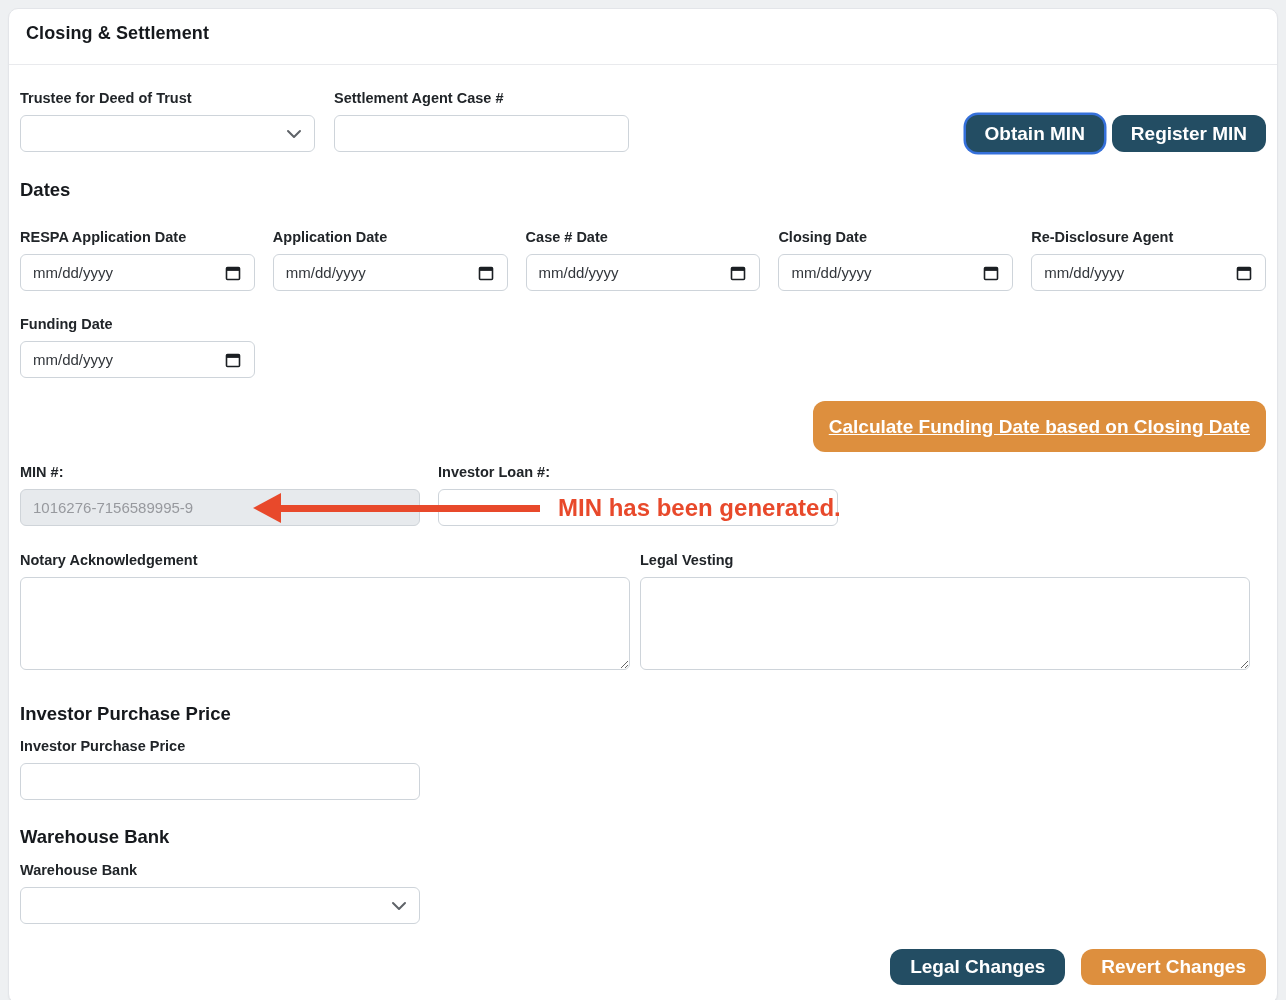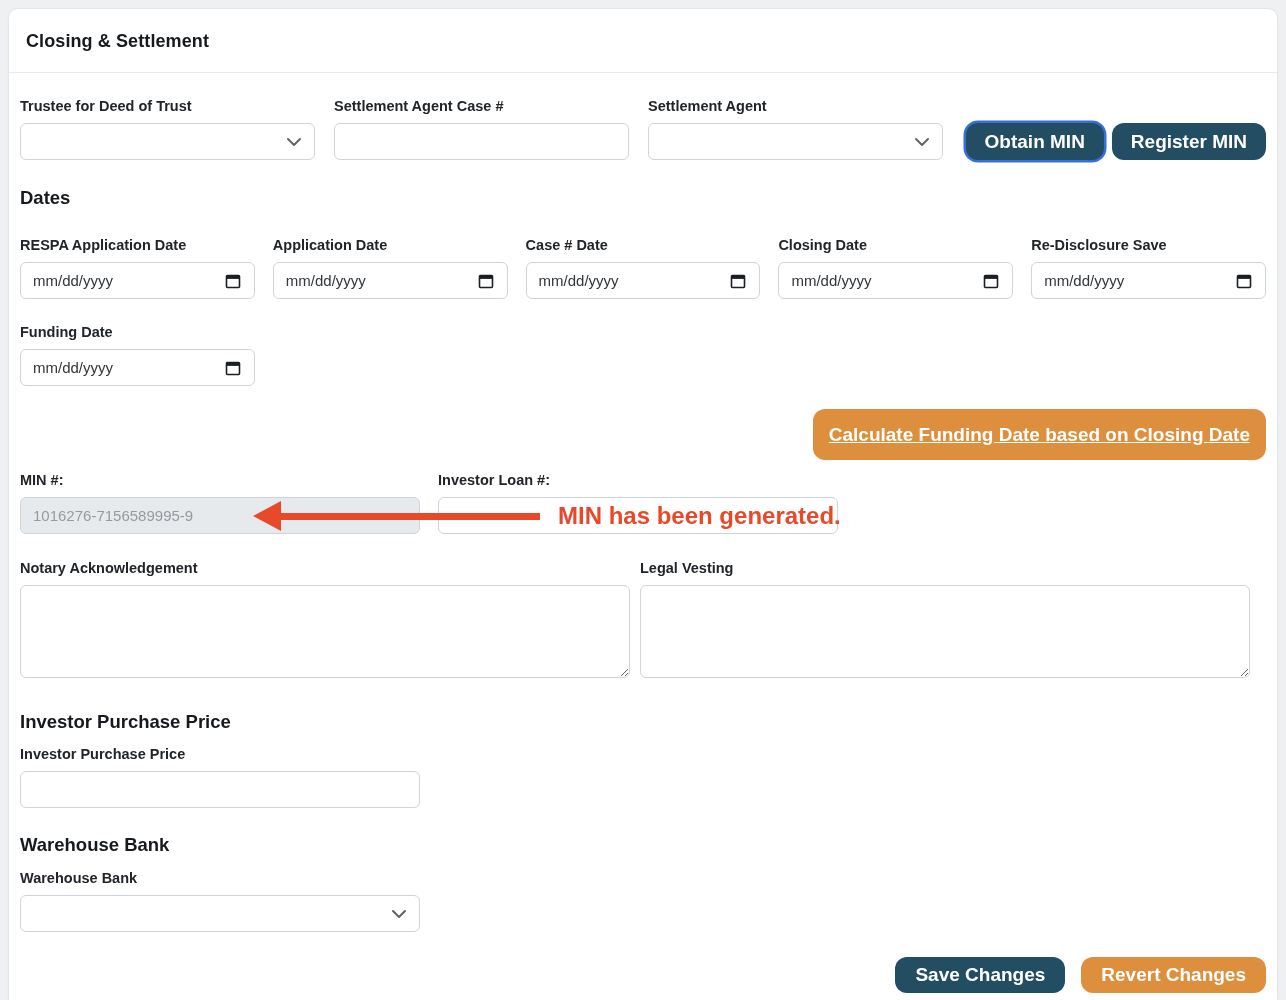--- a/index.html
+++ b/index.html
@@ -12,21 +12,21 @@
   .page { width: 1286px; min-height: 1000px; }
   .card {
     width: 1270px;
     margin: 8px auto;
     background: #ffffff;
     border: 1px solid #e3e5e9;
     border-radius: 10px;
     box-shadow: 0 1px 2px rgba(0,0,0,.04);
     overflow: hidden;
   }
-  .card-header { padding: 22px 17px 20px; border-bottom: 1px solid #e9eaed; }
+  .card-header { padding: 14px 17px 20px; border-bottom: 1px solid #e9eaed; }
   .card-title { font-size: 18px; font-weight: 700; color: #16191d; letter-spacing: .1px; }
   .card-body { padding: 25px 11px 18px; }
 
   .field-label {
     display: block;
     font-size: 14.5px;
     font-weight: 700;
     color: #212529;
     margin-bottom: 8px;
     line-height: 17px;
@@ -148,29 +148,20 @@
             <select class="control"><option value=""></option></select>
             <svg class="chev" viewBox="0 0 16 12" fill="none">
                 <path d="M2 3l6 6 6-6" stroke="#5f6368" stroke-width="2" stroke-linecap="round" stroke-linejoin="round"></path>
               </svg>
           </div>
         </div>
         <div class="fg">
           <label class="field-label">Settlement Agent Case #</label>
           <input class="control" type="text" value="" style="">
         </div>
-        <div class="fg">
-          <label class="field-label">Settlement Agent</label>
-          <div class="select-wrap">
-            <select class="control"><option value=""></option></select>
-            <svg class="chev" viewBox="0 0 16 12" fill="none">
-                <path d="M2 3l6 6 6-6" stroke="#5f6368" stroke-width="2" stroke-linecap="round" stroke-linejoin="round"></path>
-              </svg>
-          </div>
-        </div>
         <div class="top-buttons">
           <button class="btn btn-navy focus-ring">Obtain MIN</button>
           <button class="btn btn-navy">Register MIN</button>
         </div>
       </div>
 
       <div class="section-heading h-dates">Dates</div>
 
       <div class="grid-dates">
         <div>
@@ -207,21 +198,21 @@
           <label class="field-label">Closing Date</label>
           <div class="date-wrap">
             <input class="control date-input" type="text" placeholder="mm/dd/yyyy" style="">
             <svg class="cal-icon" viewBox="0 0 16 16">
                 <rect x="1.5" y="2.5" width="13" height="12" rx="1" fill="none" stroke="#1b1f23" stroke-width="1.6"></rect>
                 <rect x="1.5" y="2.5" width="13" height="3.4" fill="#1b1f23"></rect>
               </svg>
           </div>
         </div>
         <div>
-          <label class="field-label">Re-Disclosure Save</label>
+          <label class="field-label">Re-Disclosure Agent</label>
           <div class="date-wrap">
             <input class="control date-input" type="text" placeholder="mm/dd/yyyy" style="">
             <svg class="cal-icon" viewBox="0 0 16 16">
                 <rect x="1.5" y="2.5" width="13" height="12" rx="1" fill="none" stroke="#1b1f23" stroke-width="1.6"></rect>
                 <rect x="1.5" y="2.5" width="13" height="3.4" fill="#1b1f23"></rect>
               </svg>
           </div>
         </div>
         <div>
           <label class="field-label">Funding Date</label>
@@ -277,19 +268,19 @@
         <label class="field-label">Warehouse Bank</label>
         <div class="select-wrap">
           <select class="control"><option value=""></option></select>
           <svg class="chev" viewBox="0 0 16 12" fill="none">
               <path d="M2 3l6 6 6-6" stroke="#5f6368" stroke-width="2" stroke-linecap="round" stroke-linejoin="round"></path>
             </svg>
         </div>
       </div>
 
       <div class="footer-row">
-        <button class="btn btn-navy btn-footer">Save Changes</button>
+        <button class="btn btn-navy btn-footer">Legal Changes</button>
         <button class="btn btn-orange btn-footer">Revert Changes</button>
       </div>
 
     </div>
   </div>
 </div>
 
 </body></html>

